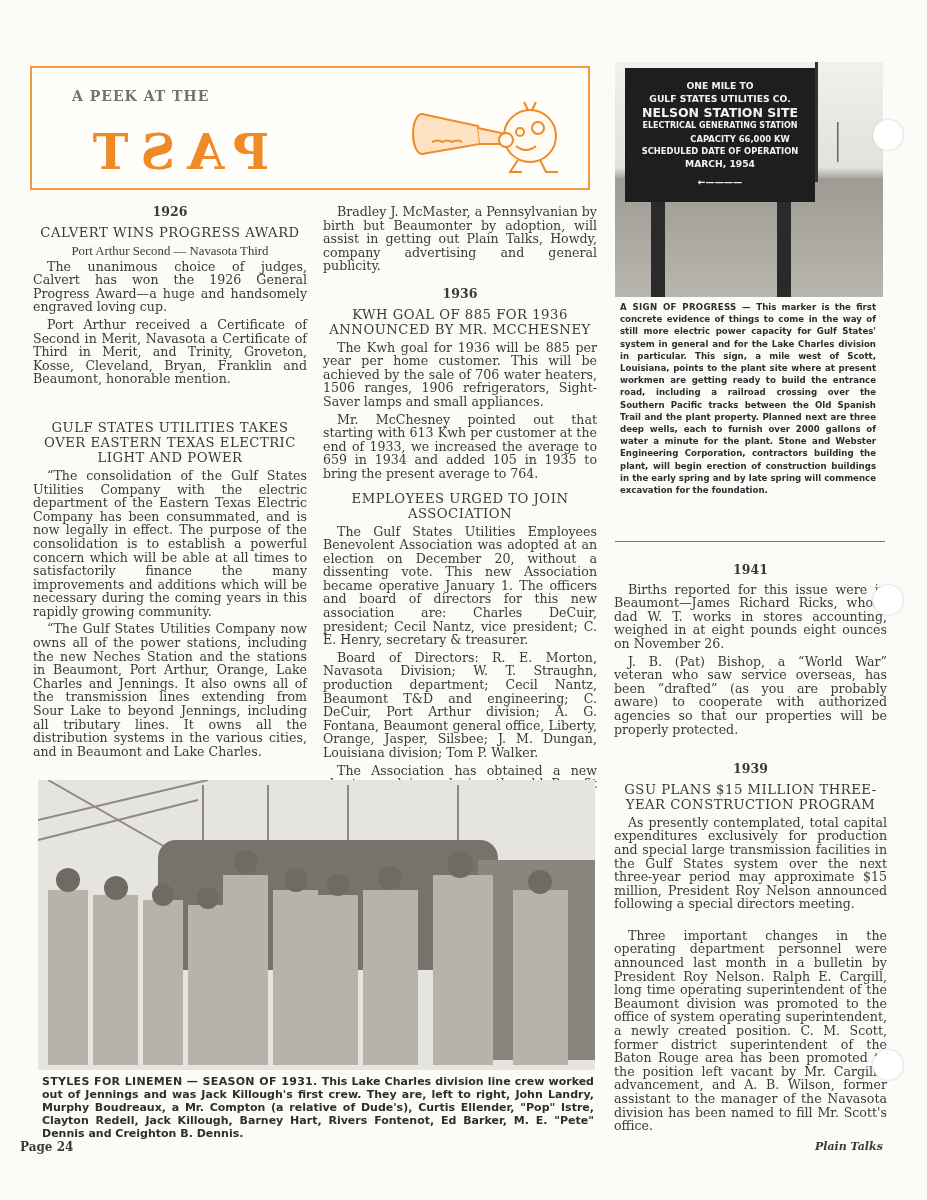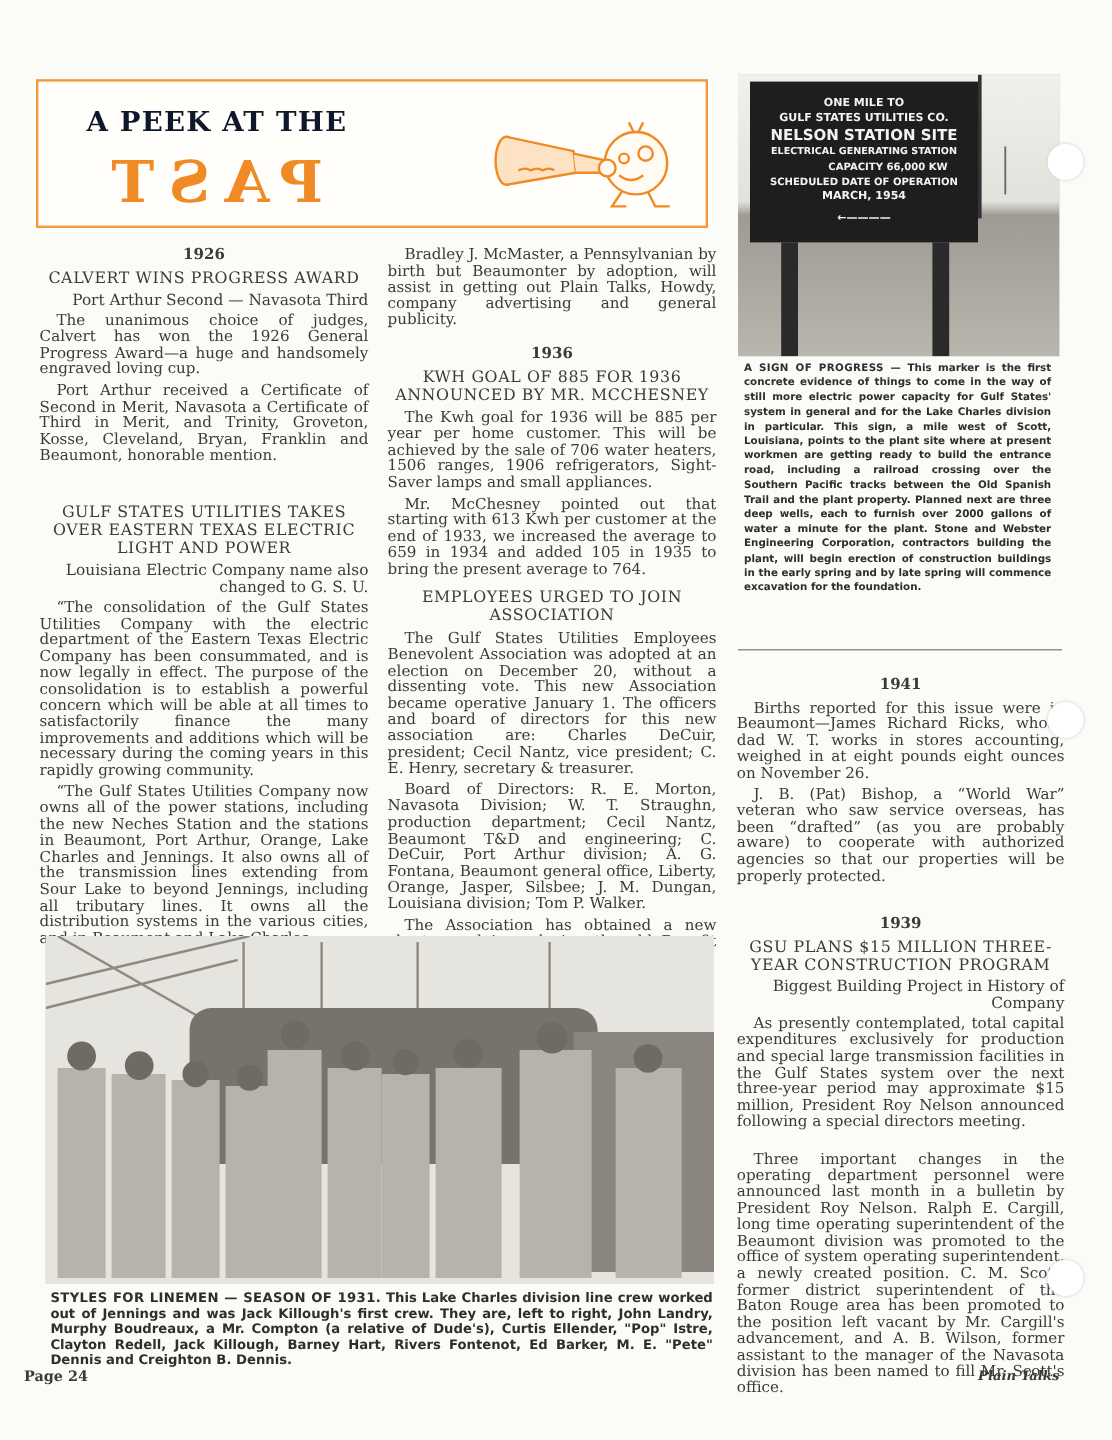--- a/index.html
+++ b/index.html
@@ -9,36 +9,36 @@
     font-family:"DejaVu Serif", "Liberation Serif", serif;
   }
   .abs { position:absolute; }
   
   .banner {
     left:30px; top:66px; width:560px; height:124px;
     border:2px solid #f29a3c; box-sizing:border-box; background:#fffefb;
   }
   .banner-line1 {
     position:absolute; left:40px; top:20px;
-    font-family:"DejaVu Serif", serif; font-weight:bold; color:#0f172a;
-    font-size:23px; letter-spacing:1px;
+    font-family:"DejaVu Serif", serif; font-weight:bold; color:#737373;
+    font-size:14px; letter-spacing:1px;
   }
   .banner-line2 {
     position:absolute; left:38px; top:56px;
     font-family:"DejaVu Serif", serif; font-weight:bold; color:#f08a24;
     font-size:48px; letter-spacing:12px; transform:scaleX(-1); transform-origin:center;
     width:210px; text-align:center;
   }
   .mascot { position:absolute; right:20px; top:30px; width:160px; height:80px; }
 
   .col { font-size:12.6px; line-height:13.6px; text-align:justify; }
   .col p { margin:0 0 4px 0; text-indent:14px; }
   .year { text-align:center; font-weight:bold; font-size:12.5px; margin:0 0 6px; }
   .head { text-align:center; font-size:13.2px; letter-spacing:0.5px; line-height:15px; margin:0 0 4px; text-transform:uppercase; }
-  .subhead { text-align:right; font-size:12.8px; line-height:14px; margin:0 0 2px; }
+  .subhead { text-align:center; font-size:12.8px; line-height:14px; margin:0 0 2px;font-family:Liberation Serif, serif; }
 
   .sans { font-family:"DejaVu Sans", "Liberation Sans", sans-serif; font-weight:bold; }
   .caption { font-size:11px; line-height:13px; text-align:justify; color:#2e2e2e; }
   .caption b { letter-spacing:0.3px; }
 
   .photo-sign { left:615px; top:62px; width:268px; height:235px; background:#d8d6d0; overflow:hidden; }
   .photo-crew { left:38px; top:780px; width:557px; height:290px; background:#cfccc5; overflow:hidden; }
 
   .footer-left { left:20px; top:1140px; font-weight:bold; font-size:12px; }
   .footer-right { left:815px; top:1140px; font-style:italic; font-weight:bold; font-size:11px; }
@@ -69,21 +69,20 @@
 </div>
 
 <div class="abs col" style="left:33px; top:205px; width:274px;">
   <div class="year">1926</div>
   <div class="head">CALVERT WINS PROGRESS AWARD</div>
   <div class="subhead">Port Arthur Second — Navasota Third</div>
   <p>The unanimous choice of judges, Calvert has won the 1926 General Progress Award—a huge and handsomely engraved loving cup.</p>
   <p>Port Arthur received a Certificate of Second in Merit, Navasota a Certificate of Third in Merit, and Trinity, Groveton, Kosse, Cleveland, Bryan, Franklin and Beaumont, honorable mention.</p>
   <div style="height:30px"></div>
   <div class="head">GULF STATES UTILITIES TAKES OVER EASTERN TEXAS ELECTRIC LIGHT AND POWER</div>
-  <div class="subhead">Louisiana Electric Company name also changed to G. S. U.</div>
   <p>“The consolidation of the Gulf States Utilities Company with the electric department of the Eastern Texas Electric Company has been consummated, and is now legally in effect. The purpose of the consolidation is to establish a powerful concern which will be able at all times to satisfactorily finance the many improvements and additions which will be necessary during the coming years in this rapidly growing community.</p>
   <p>“The Gulf States Utilities Company now owns all of the power stations, including the new Neches Station and the stations in Beaumont, Port Arthur, Orange, Lake Charles and Jennings. It also owns all of the transmission lines extending from Sour Lake to beyond Jennings, including all tributary lines. It owns all the distribution systems in the various cities, and in Beaumont and Lake Charles.</p>
 </div>
 
 <div class="abs col" style="left:323px; top:205px; width:274px;">
   <p>Bradley J. McMaster, a Pennsylvanian by birth but Beaumonter by adoption, will assist in getting out Plain Talks, Howdy, company advertising and general publicity.</p>
   <div style="height:10px"></div>
   <div class="year">1936</div>
   <div class="head">KWH GOAL OF 885 FOR 1936 ANNOUNCED BY MR. McCHESNEY</div>
   <p>The Kwh goal for 1936 will be 885 per year per home customer. This will be achieved by the sale of 706 water heaters, 1506 ranges, 1906 refrigerators, Sight-Saver lamps and small appliances.</p>
@@ -131,21 +130,20 @@
 
 <div class="abs rule"></div>
 
 <div class="abs col" style="left:614px; top:563px; width:273px;">
   <div class="year">1941</div>
   <p>Births reported for this issue were in Beaumont—James Richard Ricks, whose dad W. T. works in stores accounting, weighed in at eight pounds eight ounces on November 26.</p>
   <p>J. B. (Pat) Bishop, a “World War” veteran who saw service overseas, has been “drafted” (as you are probably aware) to cooperate with authorized agencies so that our properties will be properly protected.</p>
   <div style="height:22px"></div>
   <div class="year">1939</div>
   <div class="head">GSU PLANS $15 MILLION THREE-YEAR CONSTRUCTION PROGRAM</div>
-  <div class="subhead">Biggest Building Project in History of Company</div>
   <p>As presently contemplated, total capital expenditures exclusively for production and special large transmission facilities in the Gulf States system over the next three-year period may approximate $15 million, President Roy Nelson announced following a special directors meeting.</p>
   <div style="height:14px"></div>
   <p>Three important changes in the operating department personnel were announced last month in a bulletin by President Roy Nelson. Ralph E. Cargill, long time operating superintendent of the Beaumont division was promoted to the office of system operating superintendent, a newly created position. C. M. Scott, former district superintendent of the Baton Rouge area has been promoted to the position left vacant by Mr. Cargill's advancement, and A. B. Wilson, former assistant to the manager of the Navasota division has been named to fill Mr. Scott's office.</p>
 </div>
 
 <div class="abs photo-crew">
   <svg width="557" height="290" viewBox="0 0 557 290">
     <rect width="557" height="290" fill="#e6e4df"></rect>
     <g stroke="#8e8a82" stroke-width="2" fill="none">
       <path d="M0 40 L170 0 M0 60 L160 20 M10 0 L150 80"></path>

